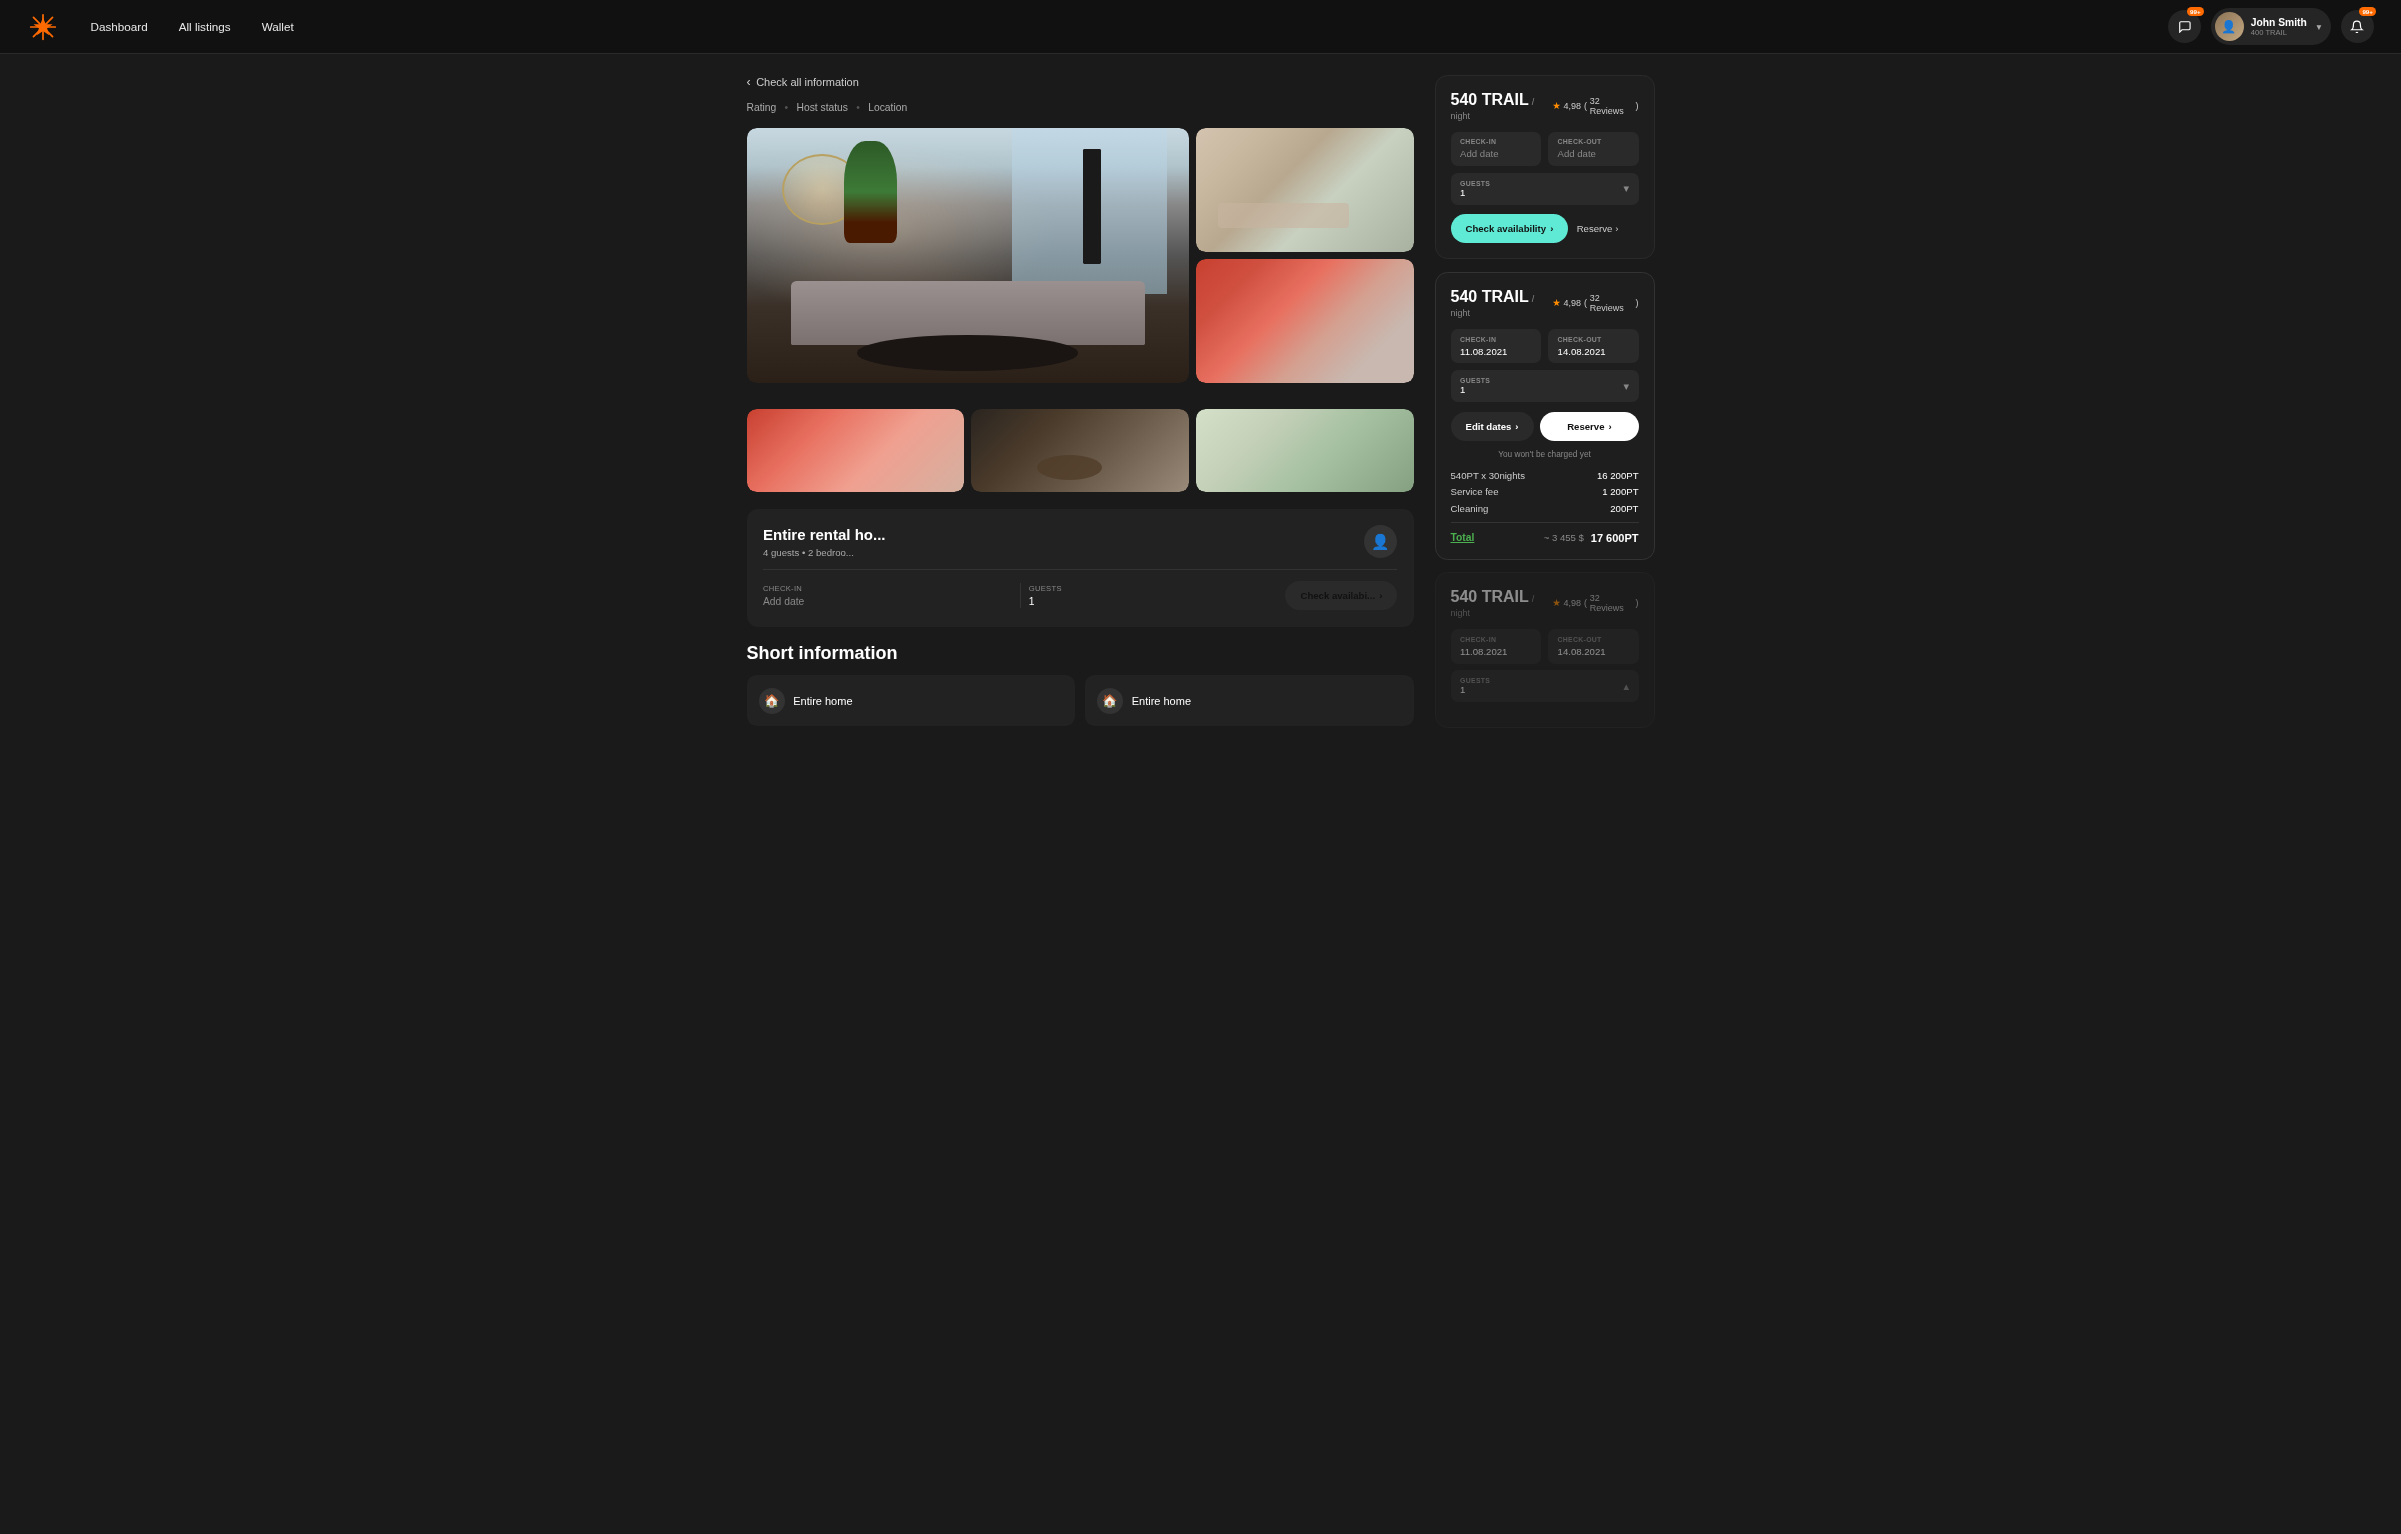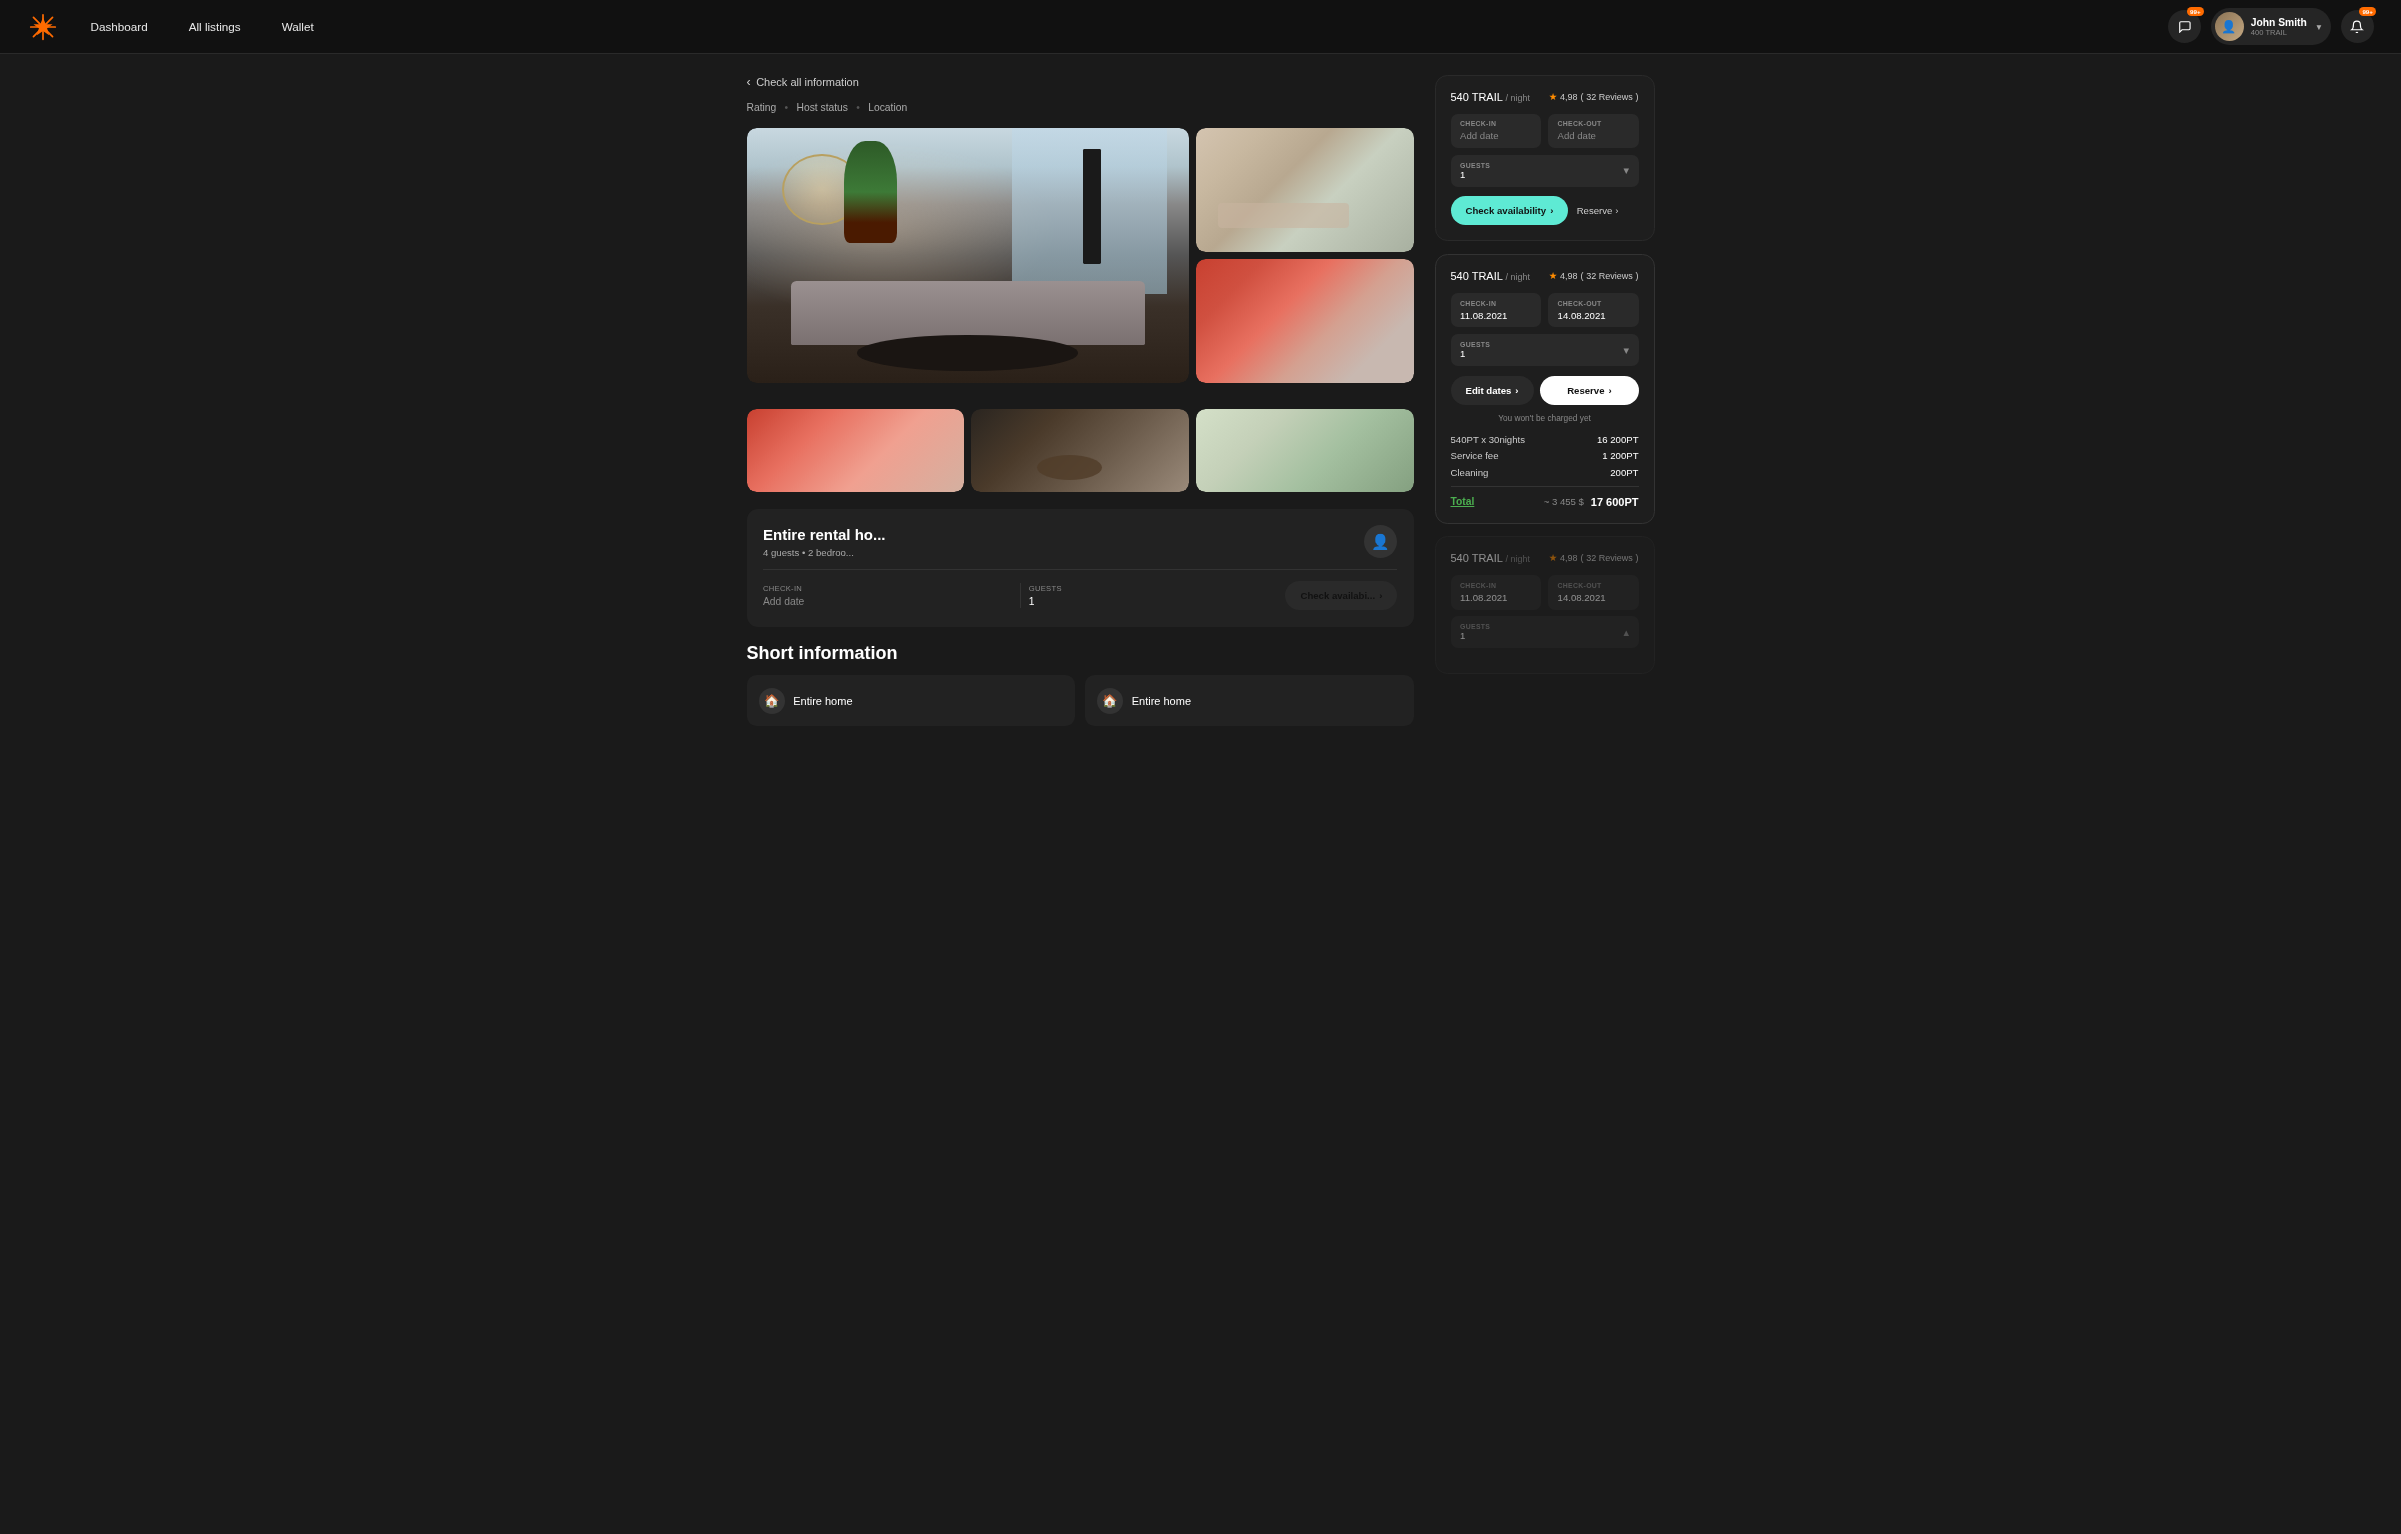--- a/index.html
+++ b/index.html
@@ -24,21 +24,21 @@
       z-index: 100;
     }
     .logo {
       display: flex;
       align-items: center;
       margin-right: 33px;
     }
     .logo svg { width: 30px; height: 30px; }
     .nav-links {
       display: flex;
-      gap: 41px;
+      gap: 31px;
       flex: 1;
     }
     .nav-link {
       color: #fff;
       font-size: 11.7px;
       font-weight: 500;
       cursor: pointer;
       opacity: 0.9;
       text-decoration: none;
     }
@@ -228,22 +228,22 @@
       background: #1e1e1e;
       border: 0.7px solid #333;
     }
     .card-header {
       display: flex;
       align-items: center;
       justify-content: space-between;
       margin-bottom: 11px;
     }
     .price-label {
-      font-size: 11px;
-      font-weight: 400;
+      font-size: 16px;
+      font-weight: 700;
     }
     .price-night {
       font-size: 9px;
       color: #888;
       font-weight: 400;
     }
     .rating {
       display: flex;
       align-items: center;
       gap: 2.8px;

